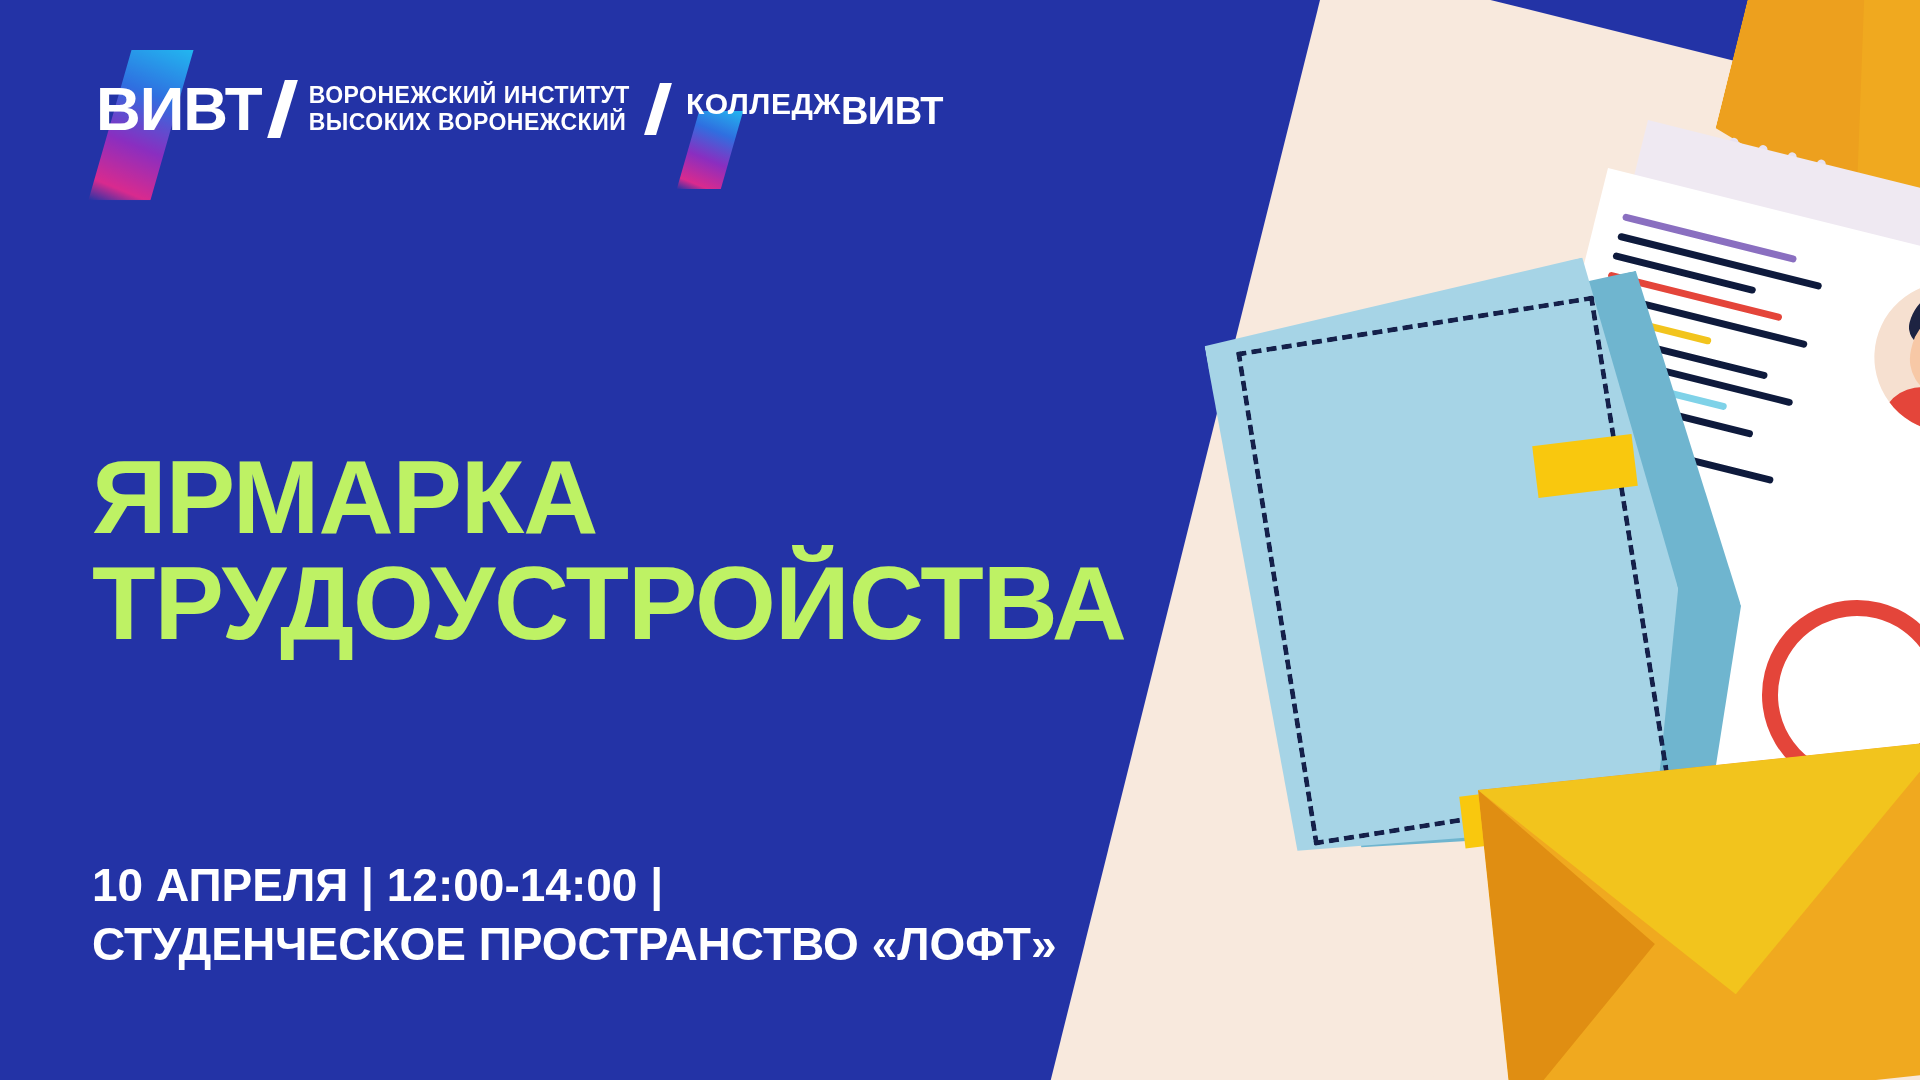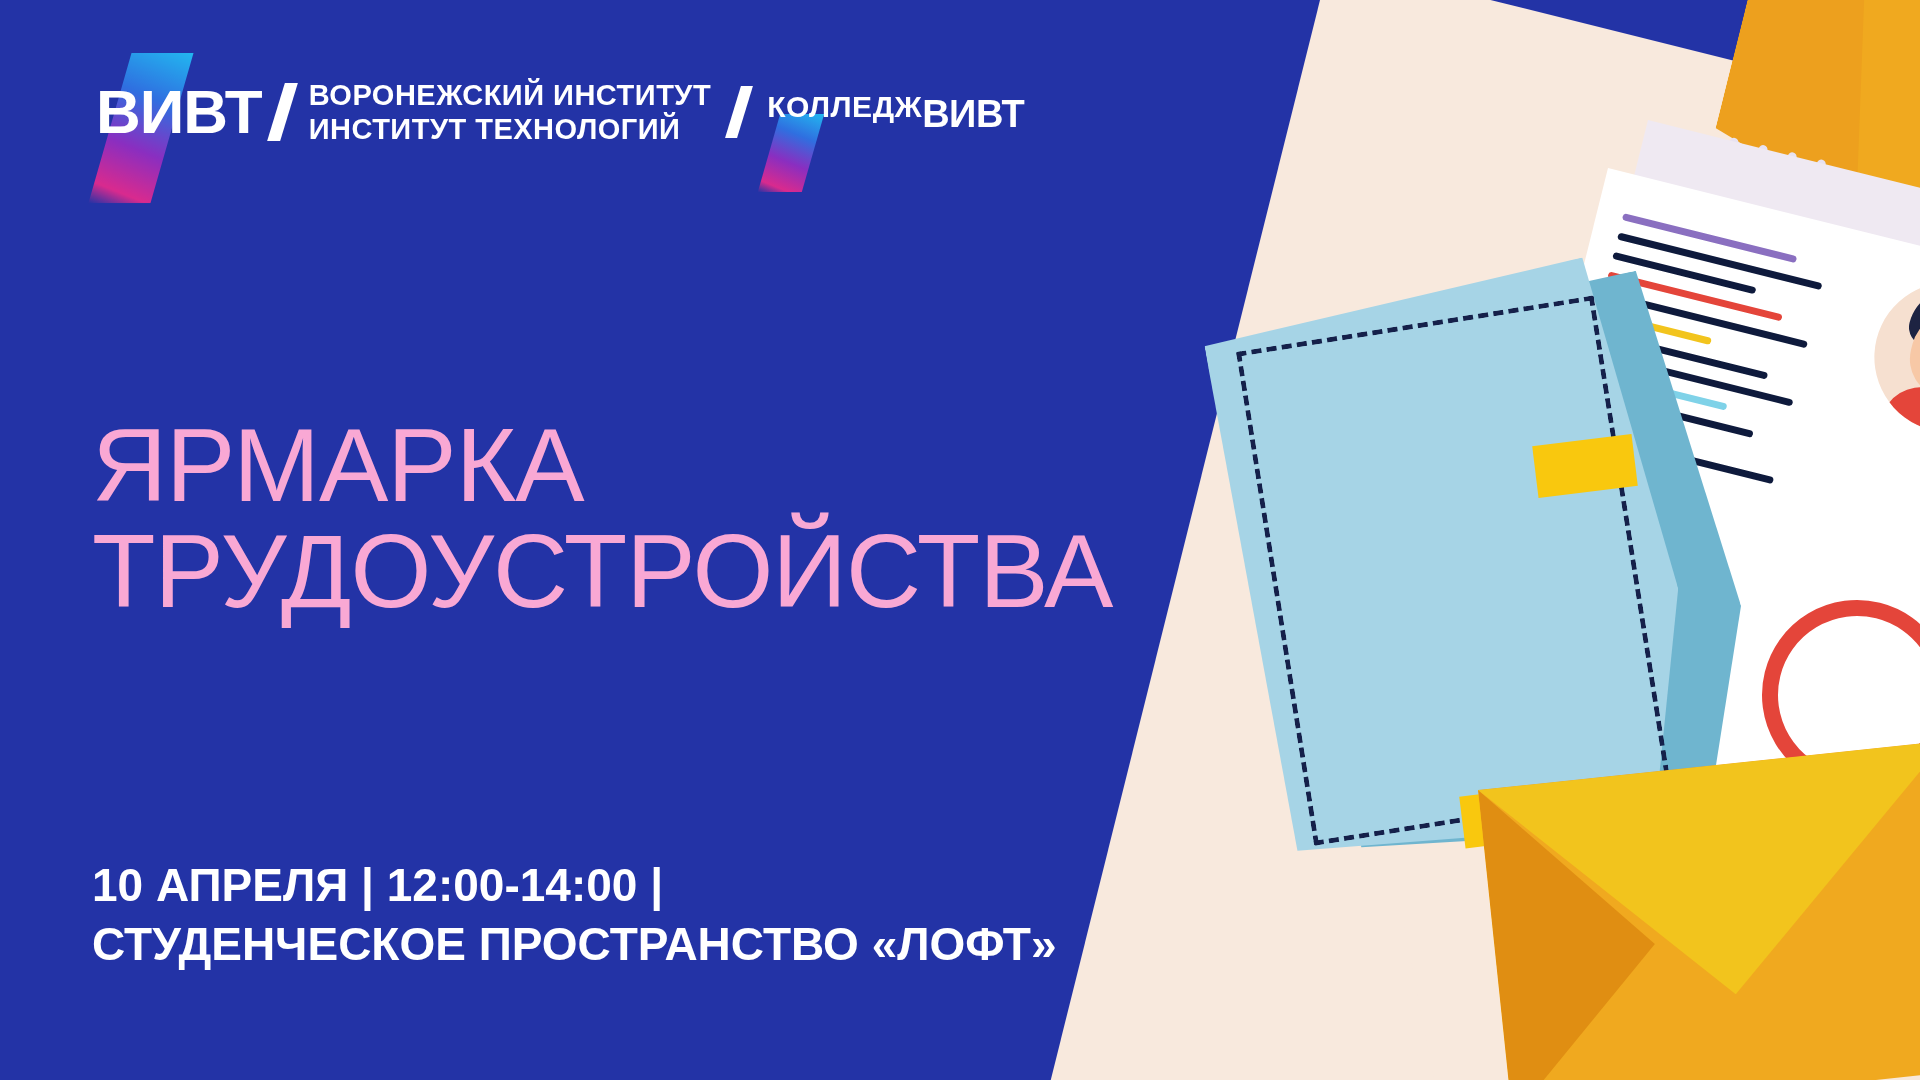--- a/index.html
+++ b/index.html
@@ -117,33 +117,33 @@
     position:absolute;left:14px;top:-28px;width:62px;height:150px;
     background:linear-gradient(200deg,#22b7f0 0%,#2f6fe0 32%,#8a2ec0 62%,#d92a8e 88%,#2333a6 100%);
     transform:skewX(-16deg);filter:blur(.4px);
   }
   .vivt-word{position:relative;font-size:62px;font-weight:bold;color:#fff;letter-spacing:-1px;line-height:1;}
   .slash{
     display:inline-block;width:13px;height:58px;background:#fff;
     transform:skewX(-17deg);margin:0 20px 0 14px;
   }
   .slash.sm{height:52px;width:12px;margin:0 22px 0 22px;}
-  .instname{color:#fff;font-size:29px;font-weight:bold;line-height:1.18;letter-spacing:.5px;}
+  .instname{color:#fff;font-size:23px;font-weight:bold;line-height:1.18;letter-spacing:.5px;}
   .college{position:relative;display:flex;flex-direction:row;line-height:1;}
   .college .cg-streak{
     position:absolute;left:2px;top:22px;width:44px;height:78px;
     background:linear-gradient(200deg,#22b7f0 0%,#2f6fe0 30%,#8a2ec0 60%,#d92a8e 88%,#2333a6 100%);
     transform:skewX(-16deg);
   }
   .college .cg-top{position:relative;color:#fff;font-size:30px;font-weight:bold;letter-spacing:.5px;}
   .college .cg-bot{position:relative;color:#fff;font-size:38px;font-weight:bold;letter-spacing:-.5px;margin-top:3px;}
 
   
   .headline{
-    position:absolute;left:92px;top:412px;color:#f9a8d4;font-weight:normal;
+    position:absolute;left:92px;top:444px;color:#bef264;font-weight:bold;
     font-size:104px;line-height:1.02;letter-spacing:-1px;
   }
   .headline .l2{display:block;}
 
   
   .footer{
     position:absolute;left:92px;top:856px;color:#fff;font-weight:bold;
     font-size:46px;line-height:1.28;letter-spacing:0;
   }
   .footer span{display:block;white-space:nowrap;}
@@ -223,21 +223,21 @@
 
     <div class="vivt-lockup">
       <div class="grad-streak"></div>
       <div class="vivt-word">ВИВТ</div>
     </div>
 
     <span class="slash"></span>
 
     <div class="instname">
       <div>ВОРОНЕЖСКИЙ ИНСТИТУТ</div>
-      <div>ИНСТИТУТ ТЕХНОЛОГИЙ</div>
+      <div>ВЫСОКИХ ВОРОНЕЖСКИЙ</div>
     </div>
 
     <span class="slash sm"></span>
 
     <div class="college">
       <div class="cg-streak"></div>
       <div class="cg-top">КОЛЛЕДЖ</div>
       <div class="cg-bot">ВИВТ</div>
     </div>
   </div>

